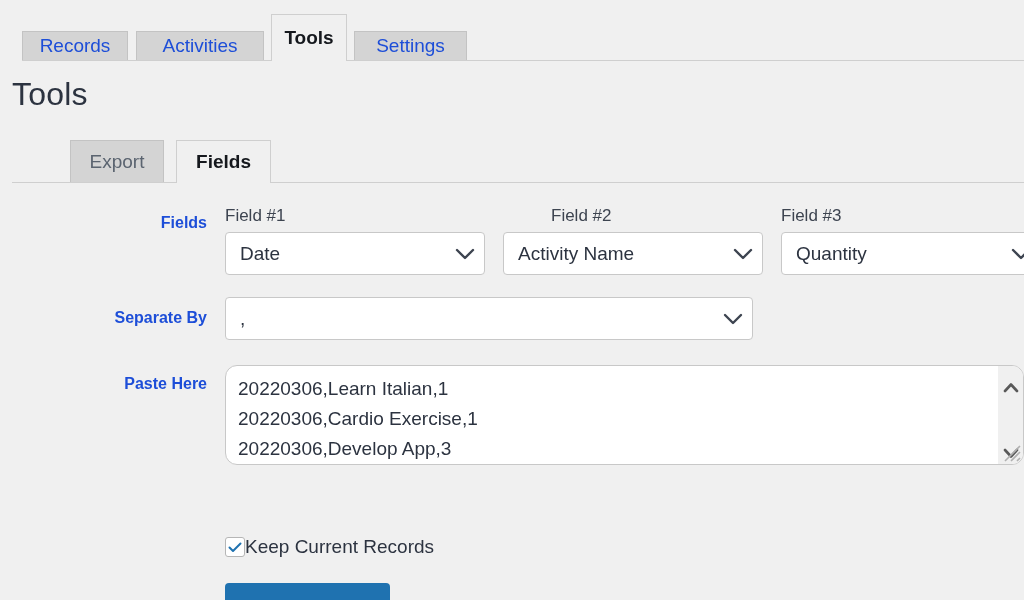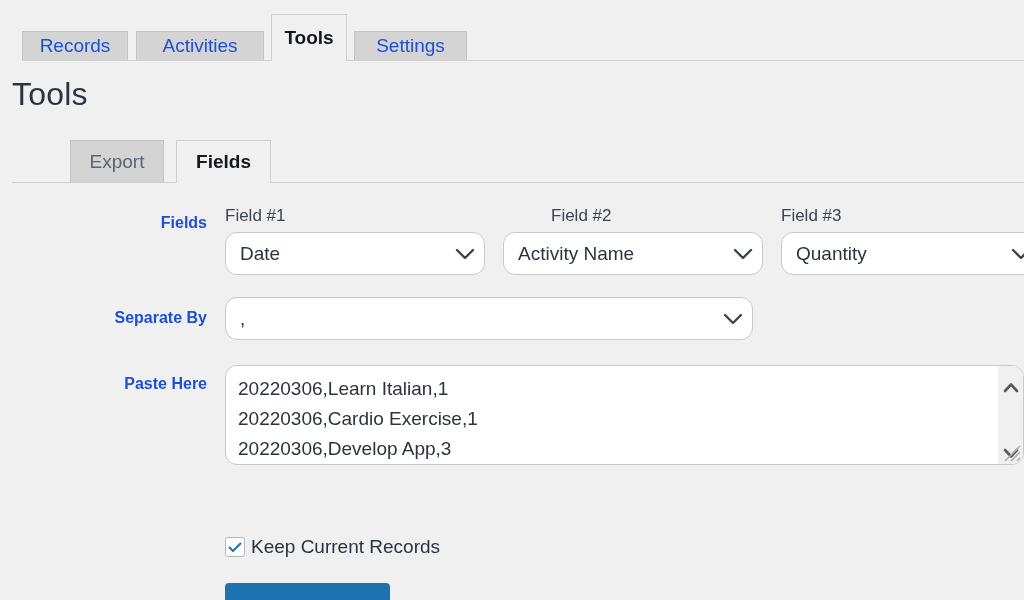--- a/index.html
+++ b/index.html
@@ -130,21 +130,21 @@
     font-size: 17px;
     color: #3d4450;
     white-space: nowrap;
   }
 
   .select {
     position: absolute;
     box-sizing: border-box;
     background: #ffffff;
     border: 1px solid #c8c8c8;
-    border-radius: 12px;
+    border-radius: 4px;
     height: 43px;
     display: flex;
     align-items: center;
     cursor: pointer;
   }
   .select .sel-value {
     flex: 1;
     padding-left: 14px;
     font-size: 19px;
     color: #2c3340;
@@ -232,21 +232,21 @@
     box-sizing: border-box;
     background: #ffffff;
     border: 1px solid #b6b6b6;
     border-radius: 3px;
     display: flex;
     align-items: center;
     justify-content: center;
     flex: none;
   }
   .check-label {
-    margin-left: 6px;
+    margin-left: 0;
     font-size: 19px;
     color: #2c3340;
     white-space: nowrap;
   }
 
   
   .submit-btn {
     position: absolute;
     left: 225px;
     top: 583px;

